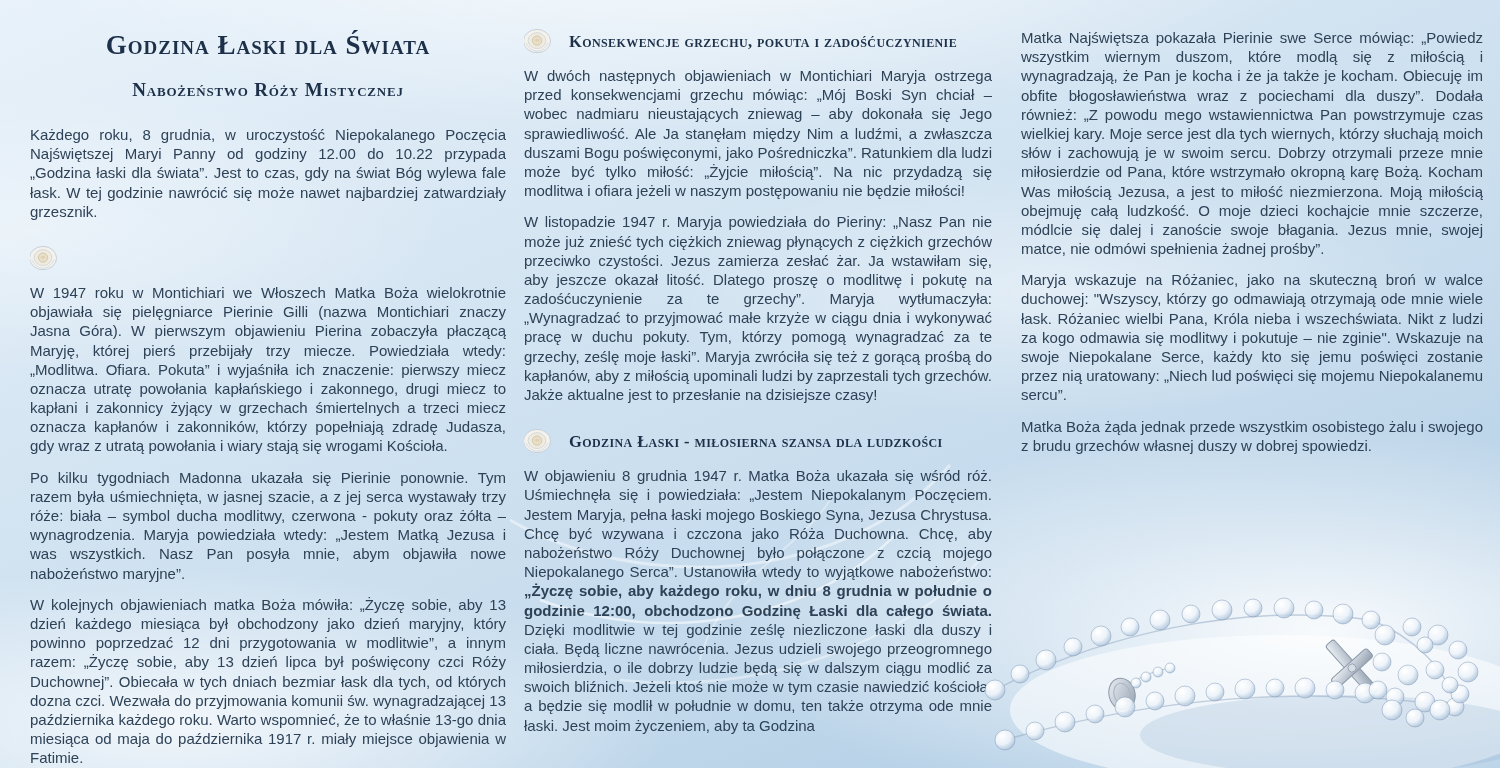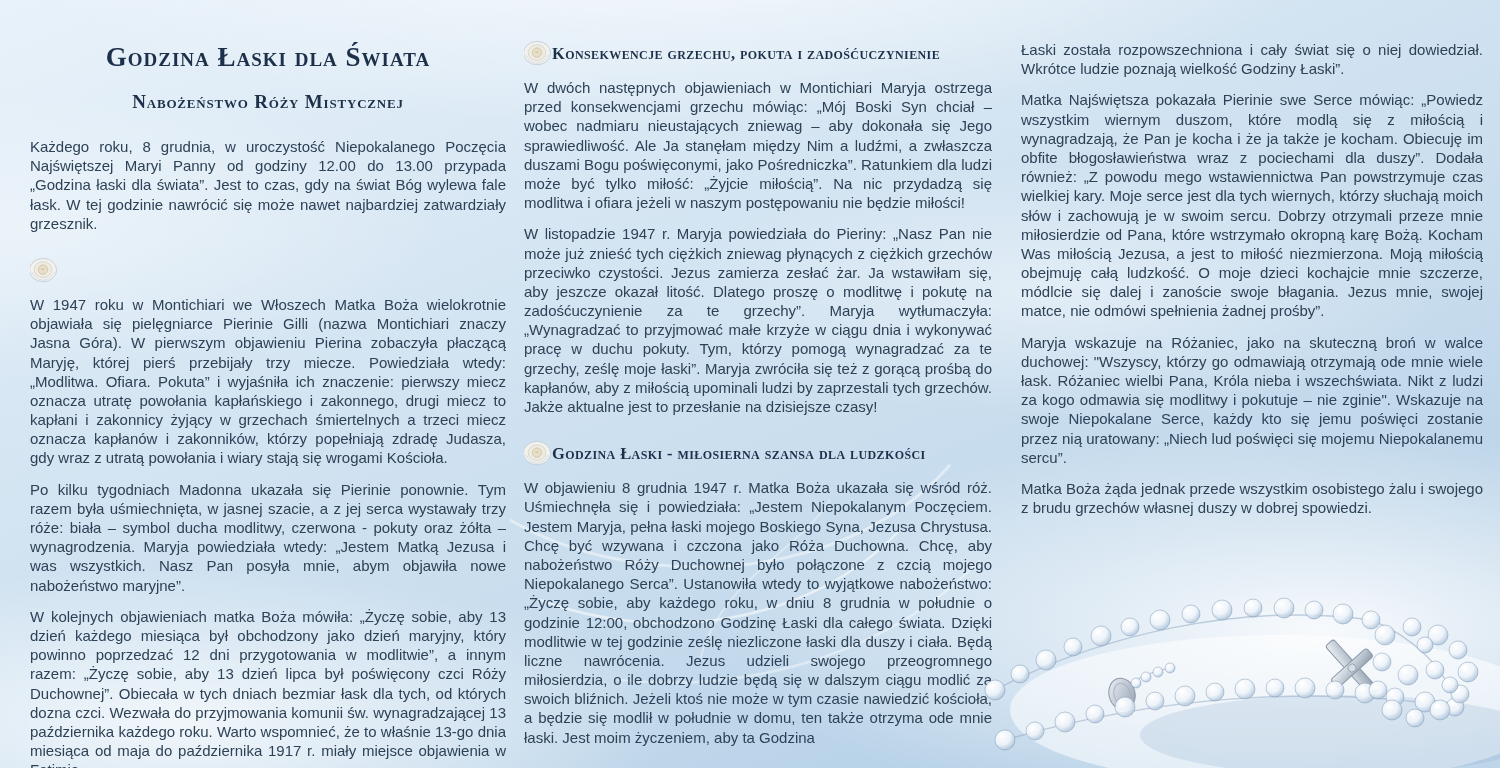--- a/index.html
+++ b/index.html
@@ -8,40 +8,40 @@
     width:1500px; height:768px; position:relative; overflow:hidden;
     font-family:"Liberation Sans", sans-serif;
     background:
       radial-gradient(ellipse 700px 220px at 12% 94%, rgba(255,255,255,0.75), transparent 70%),
       radial-gradient(ellipse 820px 280px at 88% 82%, rgba(255,255,255,0.9), transparent 72%),
       radial-gradient(ellipse 1000px 320px at 45% -12%, rgba(255,255,255,0.85), transparent 70%),
       radial-gradient(ellipse 560px 180px at 70% 38%, rgba(255,255,255,0.45), transparent 70%),
       radial-gradient(ellipse 600px 200px at 2% 30%, rgba(255,255,255,0.4), transparent 70%),
       linear-gradient(158deg, #e9f2fa 0%, #d6e6f3 32%, #c4daec 68%, #a9c8e2 100%);
   }
-  .col { position:absolute; top:0; height:768px; padding-top:40px; overflow:hidden; }
+  .col { position:absolute; top:0; height:768px; padding-top:28px; overflow:hidden; }
   .col-1 { left:30px;  width:476px; }
   .col-2 { left:524px; width:468px; }
   .col-3 { left:1021px; width:462px; }
 
   .doc-title {
     text-align:center; margin:2px 0 24px 0; color:#1d3049;
     font-family:"Liberation Serif", serif; font-variant:small-caps;
   }
   .doc-title .main { display:block; font-size:27px; font-weight:700; letter-spacing:1px; line-height:1.15; }
   .doc-title .sub  { display:block; font-size:19px; font-weight:600; letter-spacing:0.8px; margin-top:18px; }
 
   p.body-par {
     font-size:15px; line-height:1.28; color:#2e4257;
     text-align:justify; margin:0 0 12px 0;
   }
-  p.body-par strong { font-weight:400; color:#2e4257; }
+  p.body-par strong { font-weight:700; color:#2e4257; }
 
   .sec-heading {
-    display:flex; align-items:center; gap:0;
+    display:flex; align-items:center; gap:17px;
     margin:0 0 10px 0; color:#1c3049;
     font-family:"Liberation Serif", serif; font-variant:small-caps;
     font-weight:700; font-size:16.5px; letter-spacing:0.4px; line-height:1.1;
   }
   .sec-heading.gap-before { margin-top:24px; }
   .rose { width:30px; height:28px; flex:0 0 30px; margin-left:-2px; }
 
   .swirl-decor { position:absolute; left:470px; top:250px; width:580px; height:470px; pointer-events:none; }
   .rosary { position:absolute; right:0; bottom:0; width:520px; height:218px; pointer-events:none; }
 </style>
@@ -75,21 +75,21 @@
   <path d="M70,350 C190,395 340,375 430,280" fill="none" stroke="rgba(255,255,255,0.55)" stroke-width="2.5"></path>
   <path d="M150,430 C290,445 430,395 510,310" fill="none" stroke="rgba(255,255,255,0.4)" stroke-width="2.5"></path>
   <path d="M230,410 C250,330 330,300 360,250" fill="none" stroke="rgba(255,255,255,0.35)" stroke-width="2"></path>
 </svg>
 
 <div class="col col-1">
   <h1 class="doc-title">
     <span class="main">Godzina Łaski dla Świata</span>
     <span class="sub">Nabożeństwo Róży Mistycznej</span>
   </h1>
-  <p class="body-par">Każdego roku, 8 grudnia, w uroczystość Niepokalanego Poczęcia Najświętszej Maryi Panny od godziny 12.00 do 13.00 przypada „Godzina łaski dla świata”. Jest to czas, gdy na świat Bóg wylewa fale łask. W tej godzinie nawrócić się może nawet najbardziej zatwardziały grzesznik.</p>
+  <p class="body-par">Każdego roku, 8 grudnia, w uroczystość Niepokalanego Poczęcia Najświętszej Maryi Panny od godziny 12.00 do 10.22 przypada „Godzina łaski dla świata”. Jest to czas, gdy na świat Bóg wylewa fale łask. W tej godzinie nawrócić się może nawet najbardziej zatwardziały grzesznik.</p>
   <h2 class="sec-heading gap-before">
     <svg class="rose" viewBox="0 0 32 30">
         <use href="#roseSym"></use>
       </svg>
   </h2>
   <p class="body-par">W 1947 roku w Montichiari we Włoszech Matka Boża wielokrotnie objawiała się pielęgniarce Pierinie Gilli (nazwa Montichiari znaczy Jasna Góra). W pierwszym objawieniu Pierina zobaczyła płaczącą Maryję, której pierś przebijały trzy miecze. Powiedziała wtedy: „Modlitwa. Ofiara. Pokuta” i wyjaśniła ich znaczenie: pierwszy miecz oznacza utratę powołania kapłańskiego i zakonnego, drugi miecz to kapłani i zakonnicy żyjący w grzechach śmiertelnych a trzeci miecz oznacza kapłanów i zakonników, którzy popełniają zdradę Judasza, gdy wraz z utratą powołania i wiary stają się wrogami Kościoła.</p>
   <p class="body-par">Po kilku tygodniach Madonna ukazała się Pierinie ponownie. Tym razem była uśmiechnięta, w jasnej szacie, a z jej serca wystawały trzy róże: biała – symbol ducha modlitwy, czerwona - pokuty oraz żółta – wynagrodzenia. Maryja powiedziała wtedy: „Jestem Matką Jezusa i was wszystkich. Nasz Pan posyła mnie, abym objawiła nowe nabożeństwo maryjne”.</p>
   <p class="body-par">W kolejnych objawieniach matka Boża mówiła: „Życzę sobie, aby 13 dzień każdego miesiąca był obchodzony jako dzień maryjny, który powinno poprzedzać 12 dni przygotowania w modlitwie”, a innym razem: „Życzę sobie, aby 13 dzień lipca był poświęcony czci Róży Duchownej”. Obiecała w tych dniach bezmiar łask dla tych, od których dozna czci. Wezwała do przyjmowania komunii św. wynagradzającej 13 października każdego roku. Warto wspomnieć, że to właśnie 13-go dnia miesiąca od maja do października 1917 r. miały miejsce objawienia w Fatimie.</p>
 </div>
 
@@ -105,21 +105,20 @@
   <h2 class="sec-heading gap-before">
     <svg class="rose" viewBox="0 0 32 30">
         <use href="#roseSym"></use>
       </svg>
     <span>Godzina Łaski - miłosierna szansa dla ludzkości</span>
   </h2>
   <p class="body-par"><span>W objawieniu 8 grudnia 1947 r. Matka Boża ukazała się wśród róż. Uśmiechnęła się i powiedziała: „Jestem Niepokalanym Poczęciem. Jestem Maryja, pełna łaski mojego Boskiego Syna, Jezusa Chrystusa. Chcę być wzywana i czczona jako Róża Duchowna. Chcę, aby nabożeństwo Róży Duchownej było połączone z czcią mojego Niepokalanego Serca”. Ustanowiła wtedy to wyjątkowe nabożeństwo: </span><strong>„Życzę sobie, aby każdego roku, w dniu 8 grudnia w południe o godzinie 12:00, obchodzono Godzinę Łaski dla całego świata.</strong><span> Dzięki modlitwie w tej godzinie ześlę niezliczone łaski dla duszy i ciała. Będą liczne nawrócenia. Jezus udzieli swojego przeogromnego miłosierdzia, o ile dobrzy ludzie będą się w dalszym ciągu modlić za swoich bliźnich. Jeżeli ktoś nie może w tym czasie nawiedzić kościoła, a będzie się modlił w południe w domu, ten także otrzyma ode mnie łaski. Jest moim życzeniem, aby ta Godzina</span></p>
 </div>
 
 <div class="col col-3">
-  <p class="body-par">Łaski została rozpowszechniona i cały świat się o niej dowiedział. Wkrótce ludzie poznają wielkość Godziny Łaski”.</p>
   <p class="body-par">Matka Najświętsza pokazała Pierinie swe Serce mówiąc: „Powiedz wszystkim wiernym duszom, które modlą się z miłością i wynagradzają, że Pan je kocha i że ja także je kocham. Obiecuję im obfite błogosławieństwa wraz z pociechami dla duszy”. Dodała również: „Z powodu mego wstawiennictwa Pan powstrzymuje czas wielkiej kary. Moje serce jest dla tych wiernych, którzy słuchają moich słów i zachowują je w swoim sercu. Dobrzy otrzymali przeze mnie miłosierdzie od Pana, które wstrzymało okropną karę Bożą. Kocham Was miłością Jezusa, a jest to miłość niezmierzona. Moją miłością obejmuję całą ludzkość. O moje dzieci kochajcie mnie szczerze, módlcie się dalej i zanoście swoje błagania. Jezus mnie, swojej matce, nie odmówi spełnienia żadnej prośby”.</p>
   <p class="body-par">Maryja wskazuje na Różaniec, jako na skuteczną broń w walce duchowej: "Wszyscy, którzy go odmawiają otrzymają ode mnie wiele łask. Różaniec wielbi Pana, Króla nieba i wszechświata. Nikt z ludzi za kogo odmawia się modlitwy i pokutuje – nie zginie". Wskazuje na swoje Niepokalane Serce, każdy kto się jemu poświęci zostanie przez nią uratowany: „Niech lud poświęci się mojemu Niepokalanemu sercu”.</p>
   <p class="body-par">Matka Boża żąda jednak przede wszystkim osobistego żalu i swojego z brudu grzechów własnej duszy w dobrej spowiedzi.</p>
 </div>
 
 <svg class="rosary" viewBox="0 0 520 218">
   <ellipse cx="300" cy="160" rx="270" ry="75" fill="rgba(255,255,255,0.55)"></ellipse>
   <ellipse cx="360" cy="185" rx="200" ry="40" fill="rgba(130,170,205,0.22)"></ellipse>
 
   <path d="M15,140 C120,85 260,52 391,70" fill="none" stroke="rgba(150,172,196,0.55)" stroke-width="1.5"></path>

